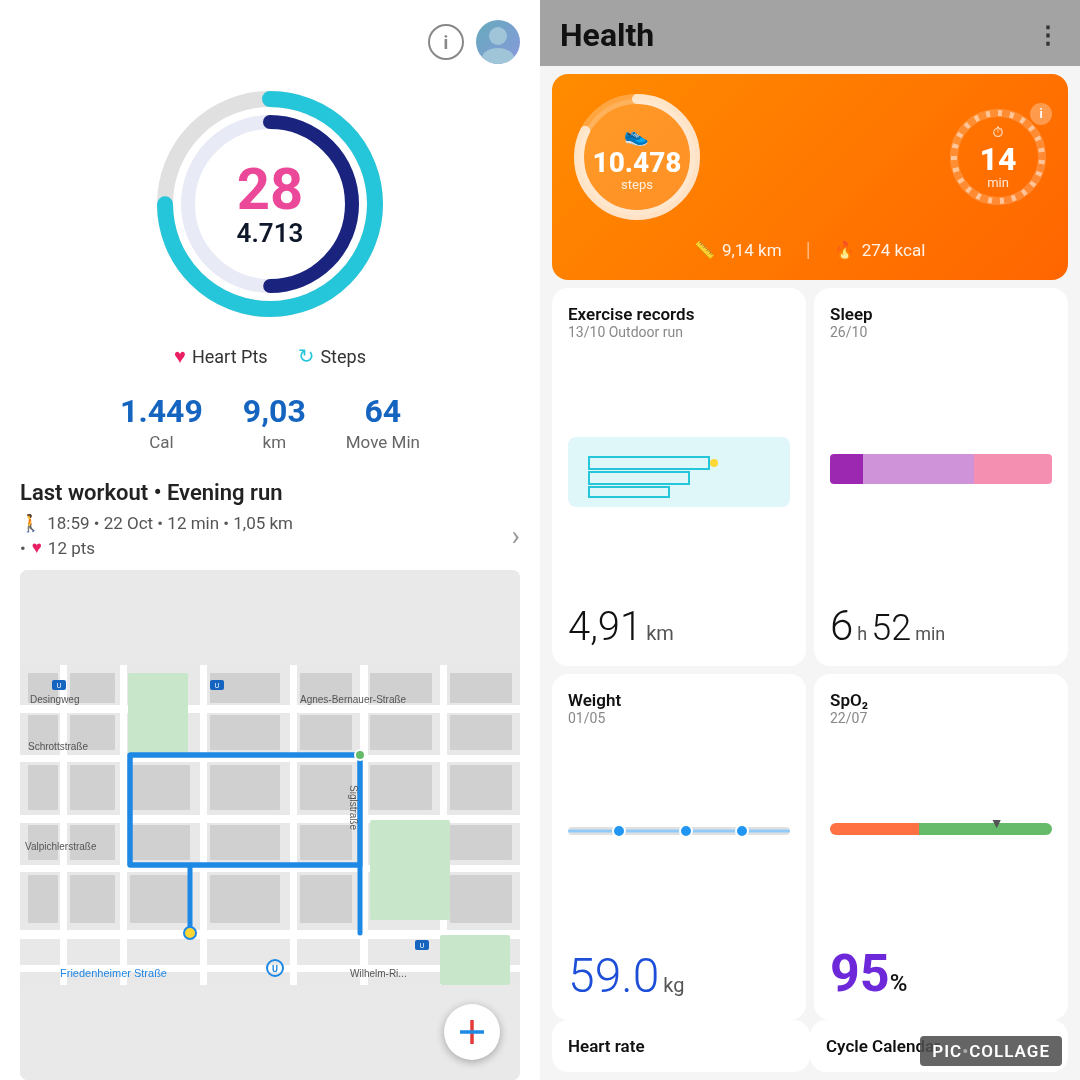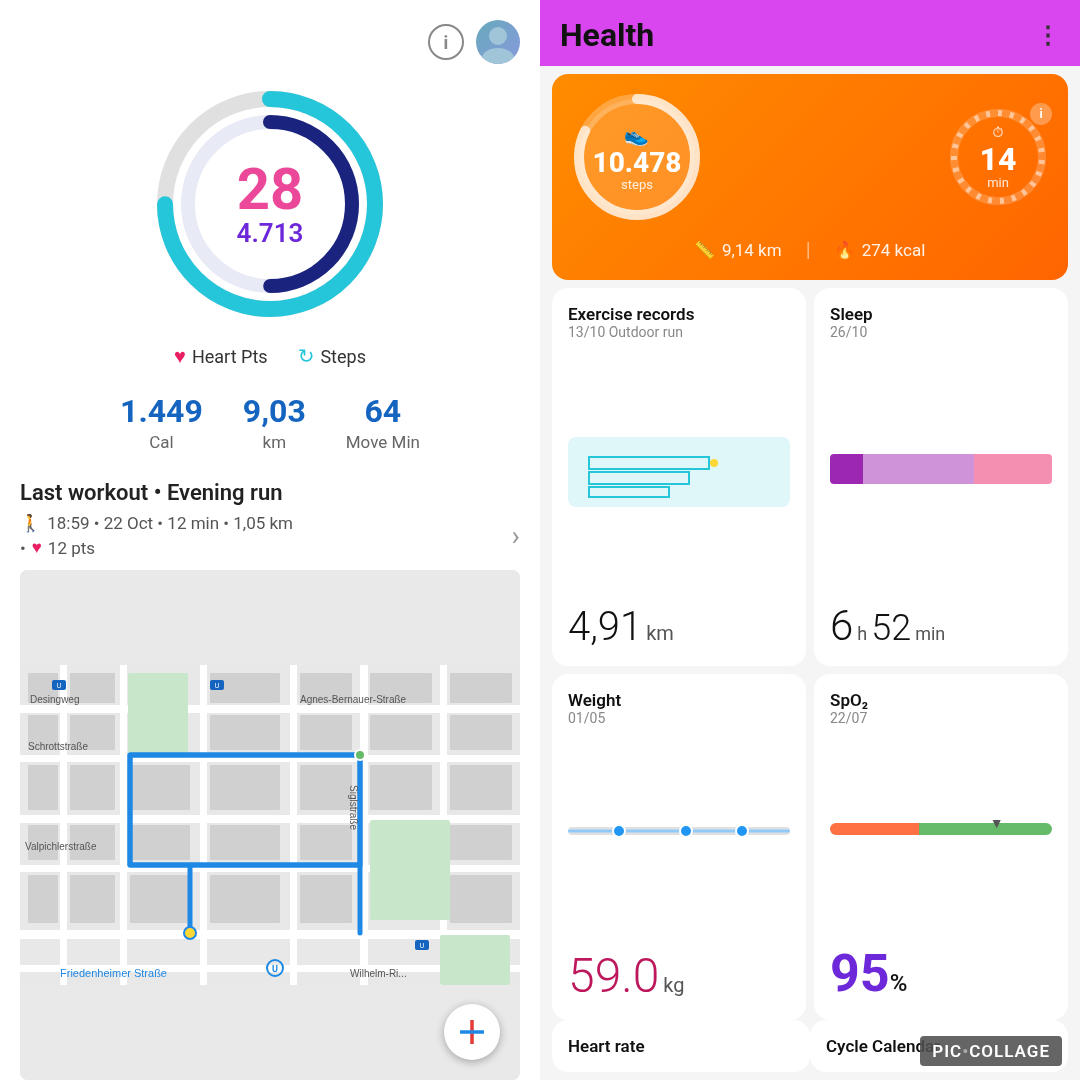--- a/index.html
+++ b/index.html
@@ -82,21 +82,21 @@
 
     .ring-number {
       font-size: 58px;
       font-weight: 700;
       color: #ec4899;
       line-height: 1;
     }
 
     .ring-sub {
       font-size: 26px;
-      color: #6d28d9;
+      color: #0f172a;
       font-weight: 600;
     }
 
     
     .legend {
       display: flex;
       gap: 30px;
       margin-bottom: 24px;
     }
 
@@ -221,21 +221,21 @@
       width: 540px;
       height: 1080px;
       background: #f5f5f5;
       display: flex;
       flex-direction: column;
       padding: 0;
       overflow: hidden;
     }
 
     .right-header {
-      background: #d946ef;
+      background: #a3a3a3;
       padding: 16px 20px 12px 20px;
       display: flex;
       justify-content: space-between;
       align-items: center;
     }
 
     .right-title {
       font-size: 32px;
       font-weight: 700;
       color: #111;
@@ -784,21 +784,21 @@
         <div class="card-title">Weight</div>
         <div class="card-date">01/05</div>
       </div>
       <div class="weight-bar-container">
         <div class="weight-bar-line"></div>
         <div class="weight-dot" style="left:20%;"></div>
         <div class="weight-dot" style="left:50%;"></div>
         <div class="weight-dot" style="left:75%;"></div>
       </div>
       <div style="margin-top:12px; display:flex; align-items:baseline; gap:4px;">
-        <span style="font-size:48px; font-weight:300; color:#be185d;">59.0</span>
+        <span style="font-size:48px; font-weight:300; color:#1d4ed8;">59.0</span>
         <span style="font-size:20px; color:#555;">kg</span>
       </div>
     </div>
 
     <div class="health-card">
       <div class="card-header">
         <div class="card-title">SpO₂</div>
         <div class="card-date">22/07</div>
       </div>
       <div class="spo2-bar-container">

